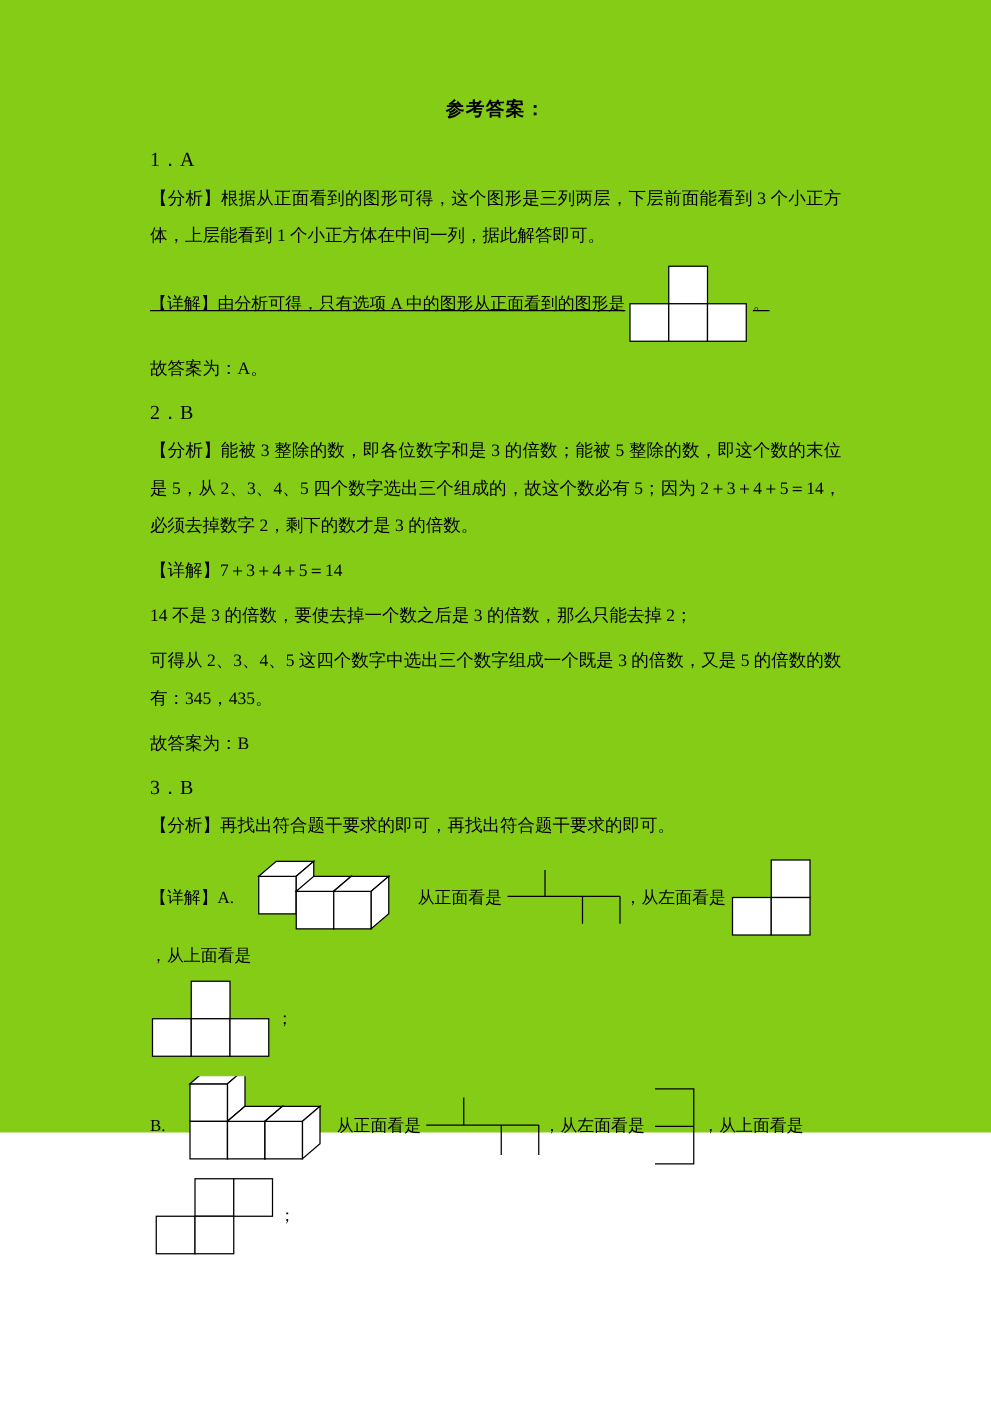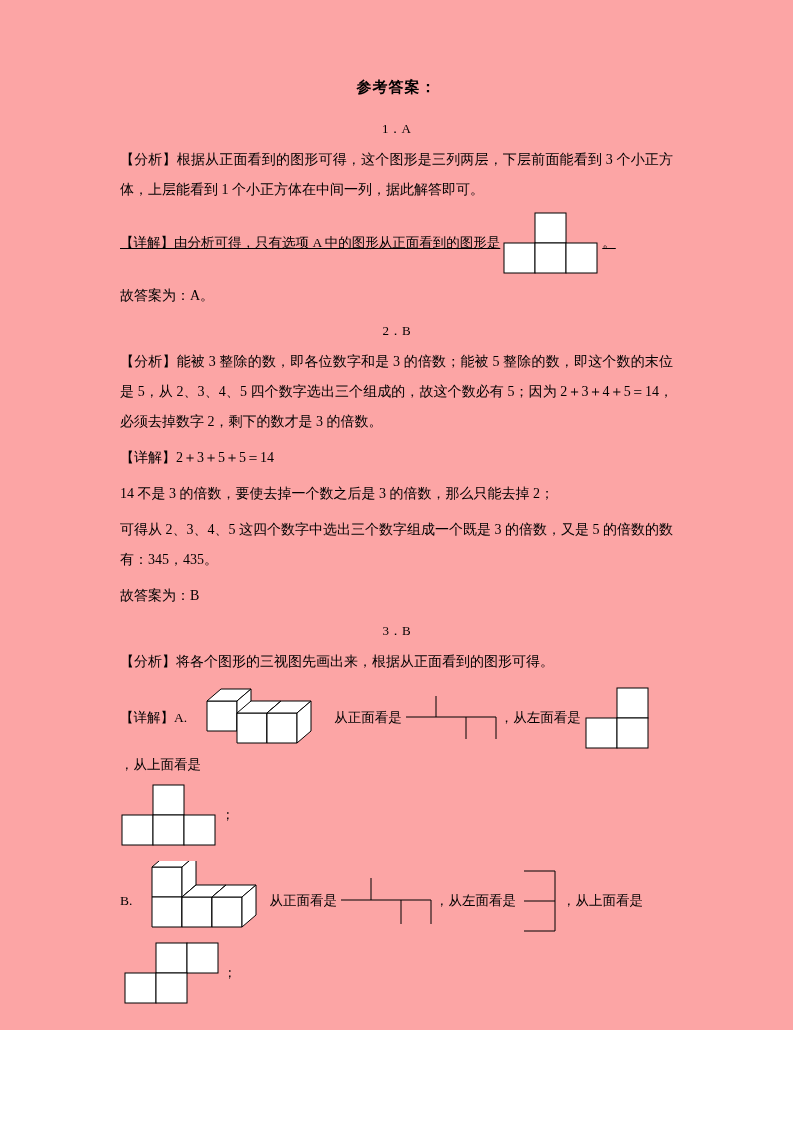--- a/index.html
+++ b/index.html
@@ -11,43 +11,42 @@
     width: 793px;
     height: 1122px;
     font-family: "Liberation Serif", "DejaVu Serif", serif;
     color: #000000;
     position: relative;
   }
   .page {
     position: absolute;
     left: 0; top: 0;
     width: 793px;
-    height: 1030px;
-    background: #fca5a5;
+    height: 906px;
+    background: #84cc16;
     box-sizing: border-box;
     padding: 78px 120px 0 120px;
   }
   .doc-title {
     text-align: center;
     font-weight: bold;
     font-size: 15px;
     letter-spacing: 1px;
     margin: 0 0 18px 0;
   }
   .para {
     font-size: 14px;
     line-height: 30px;
     margin: 0 0 6px 0;
     text-align: justify;
   }
   .qnum {
-    font-size: 13px;
+    font-size: 16px;
     line-height: 28px;
     margin: 6px 0 2px 0;
-    text-align: center;
   }
   .row-flex {
     display: flex;
     align-items: center;
     font-size: 13.5px;
     line-height: 24px;
     flex-wrap: wrap;
   }
   .lbl { white-space: nowrap; }
   svg { display: block; }
@@ -76,27 +75,27 @@
         </g>
       </svg>
     </span>
     <span class="lbl">。</span>
   </div>
 
   <div class="para">故答案为：A。</div>
 
   <div class="qnum">2．B</div>
   <div class="para">【分析】能被 3 整除的数，即各位数字和是 3 的倍数；能被 5 整除的数，即这个数的末位是 5，从 2、3、4、5 四个数字选出三个组成的，故这个数必有 5；因为 2＋3＋4＋5＝14，必须去掉数字 2，剩下的数才是 3 的倍数。</div>
-  <div class="para">【详解】2＋3＋5＋5＝14</div>
+  <div class="para">【详解】7＋3＋4＋5＝14</div>
   <div class="para">14 不是 3 的倍数，要使去掉一个数之后是 3 的倍数，那么只能去掉 2；</div>
   <div class="para">可得从 2、3、4、5 这四个数字中选出三个数字组成一个既是 3 的倍数，又是 5 的倍数的数有：345，435。</div>
   <div class="para">故答案为：B</div>
 
   <div class="qnum">3．B</div>
-  <div class="para">【分析】将各个图形的三视图先画出来，根据从正面看到的图形可得。</div>
+  <div class="para">【分析】再找出符合题干要求的即可，再找出符合题干要求的即可。</div>
 
   <div class="row-flex" style="margin-top:6px;align-items:center;">
     <span class="lbl">【详解】A.</span>
 
     <span class="svgwrap" style="margin:0 6px;">
       <svg width="135" height="70" viewBox="0 0 135 70">
         <g fill="#ffffff" stroke="#000000" stroke-width="1">
 
           <polygon points="14,18 44,18 44,48 14,48"></polygon>
           <polygon points="14,18 28,6 58,6 44,18"></polygon>

